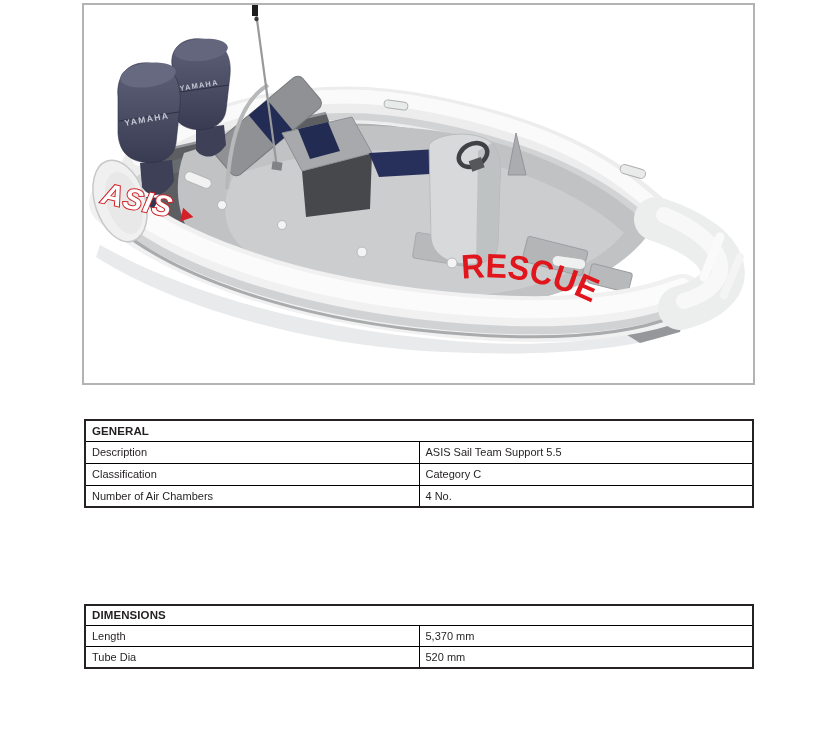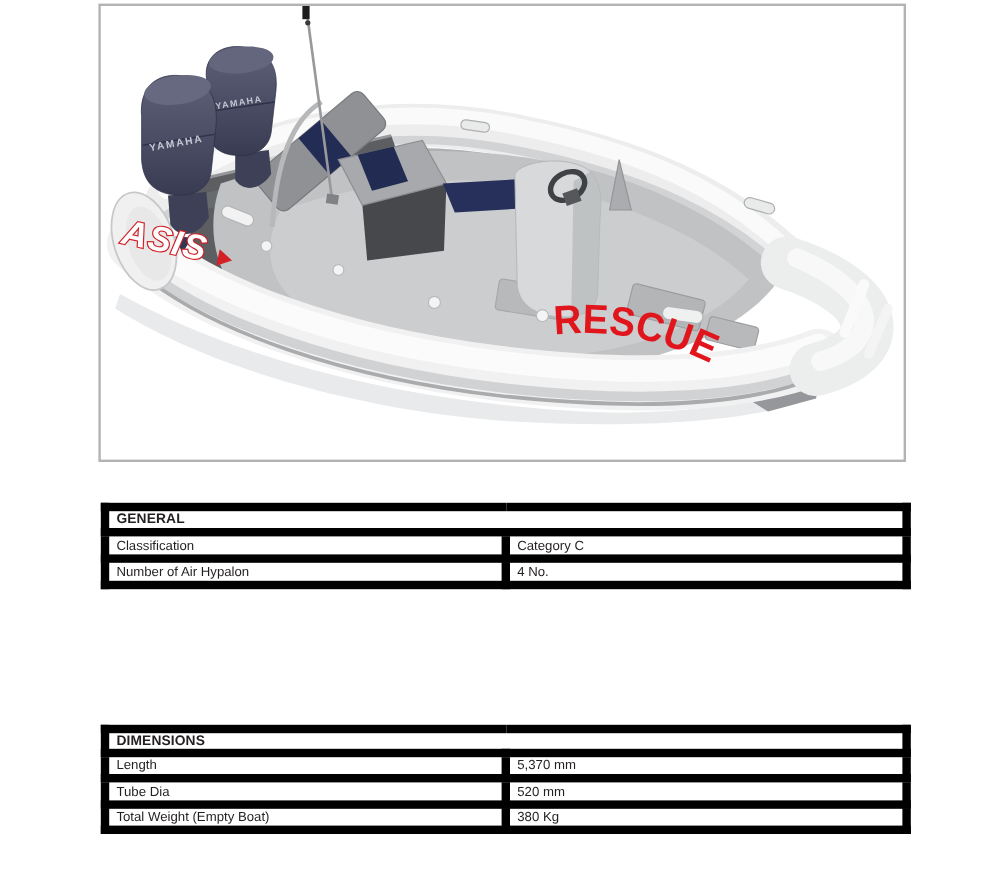--- a/index.html
+++ b/index.html
@@ -31,21 +31,21 @@
     left: 84px;
     width: 668px;
     border-collapse: collapse;
     table-layout: fixed;
     border: 2px solid #262223;
     font-size: 11px;
     color: #231f20;
     background: #ffffff;
   }
   table.spec td {
-    border: 7px solid #000000;
+    border: 1px solid #000000;
     padding: 0 4px 0 6px;
     vertical-align: middle;
     overflow: hidden;
     white-space: nowrap;
   }
   table.spec tr.head td {
     font-weight: bold;
     font-size: 11.5px;
     letter-spacing: 0.1px;
   }
@@ -189,25 +189,29 @@
 <table class="spec" id="general">
   <colgroup>
       <col style="width:334px">
       <col style="width:334px">
     </colgroup>
   <tbody>
       <tr class="head">
     <td colspan="2">GENERAL</td>
   </tr>
   <tr>
+    <td>Description</td>
+    <td>ASIS Sail Team Support 5.5</td>
+  </tr>
+  <tr>
     <td>Classification</td>
     <td>Category C</td>
   </tr>
   <tr>
-    <td>Number of Air Hypalon</td>
+    <td>Number of Air Chambers</td>
     <td>4 No.</td>
   </tr>
 </tbody>
   </table>
 
 <table class="spec" id="dims">
   <colgroup>
       <col style="width:334px">
       <col style="width:334px">
     </colgroup>
@@ -216,18 +220,14 @@
     <td colspan="2">DIMENSIONS</td>
   </tr>
   <tr>
     <td>Length</td>
     <td>5,370 mm</td>
   </tr>
   <tr>
     <td>Tube Dia</td>
     <td>520 mm</td>
   </tr>
-  <tr>
-    <td>Total Weight (Empty Boat)</td>
-    <td>380 Kg</td>
-  </tr>
 </tbody>
   </table>
 
 </body></html>

